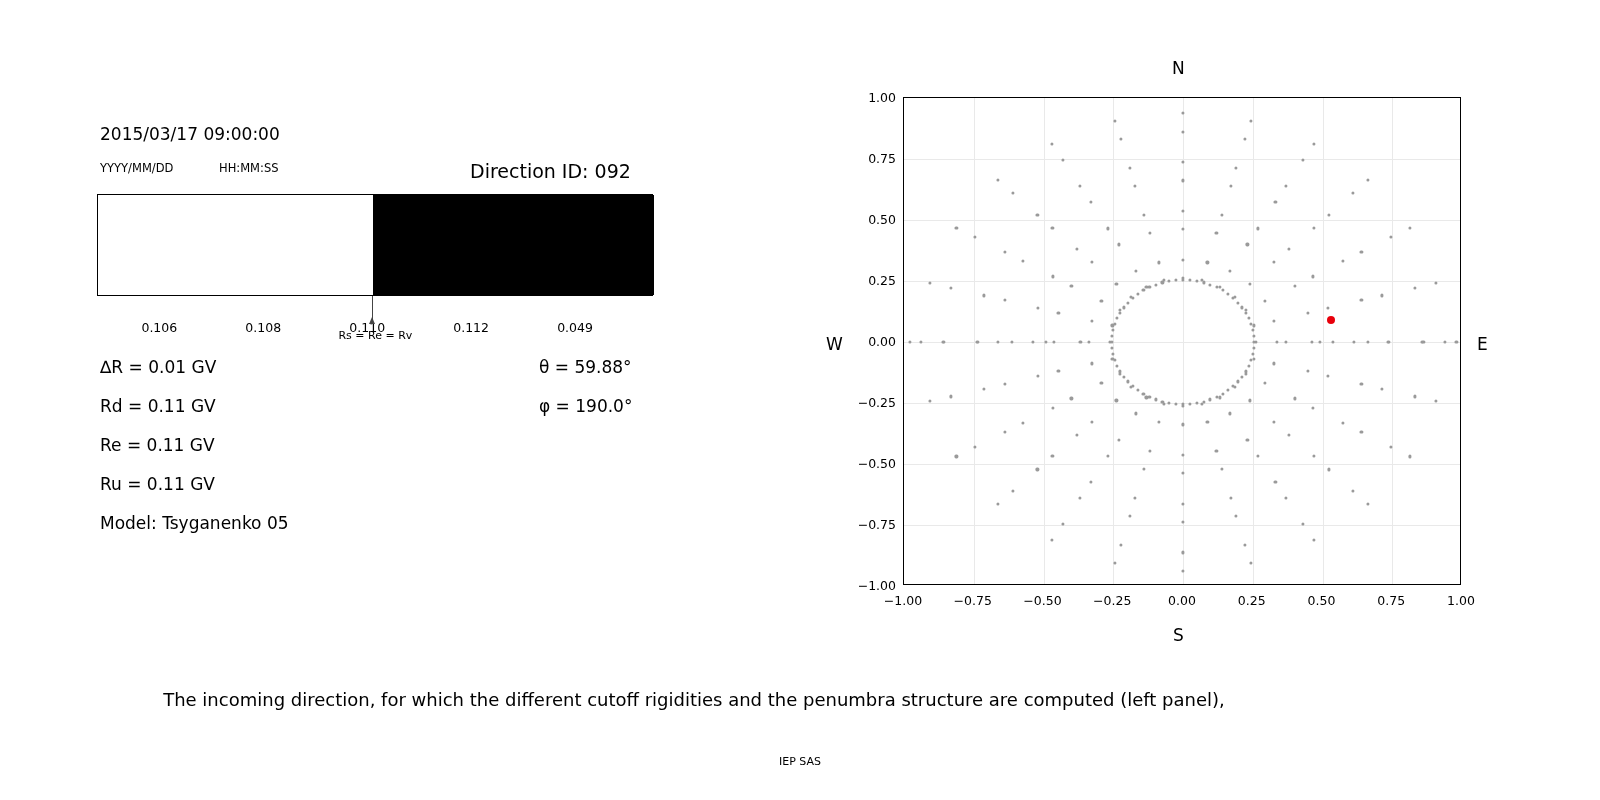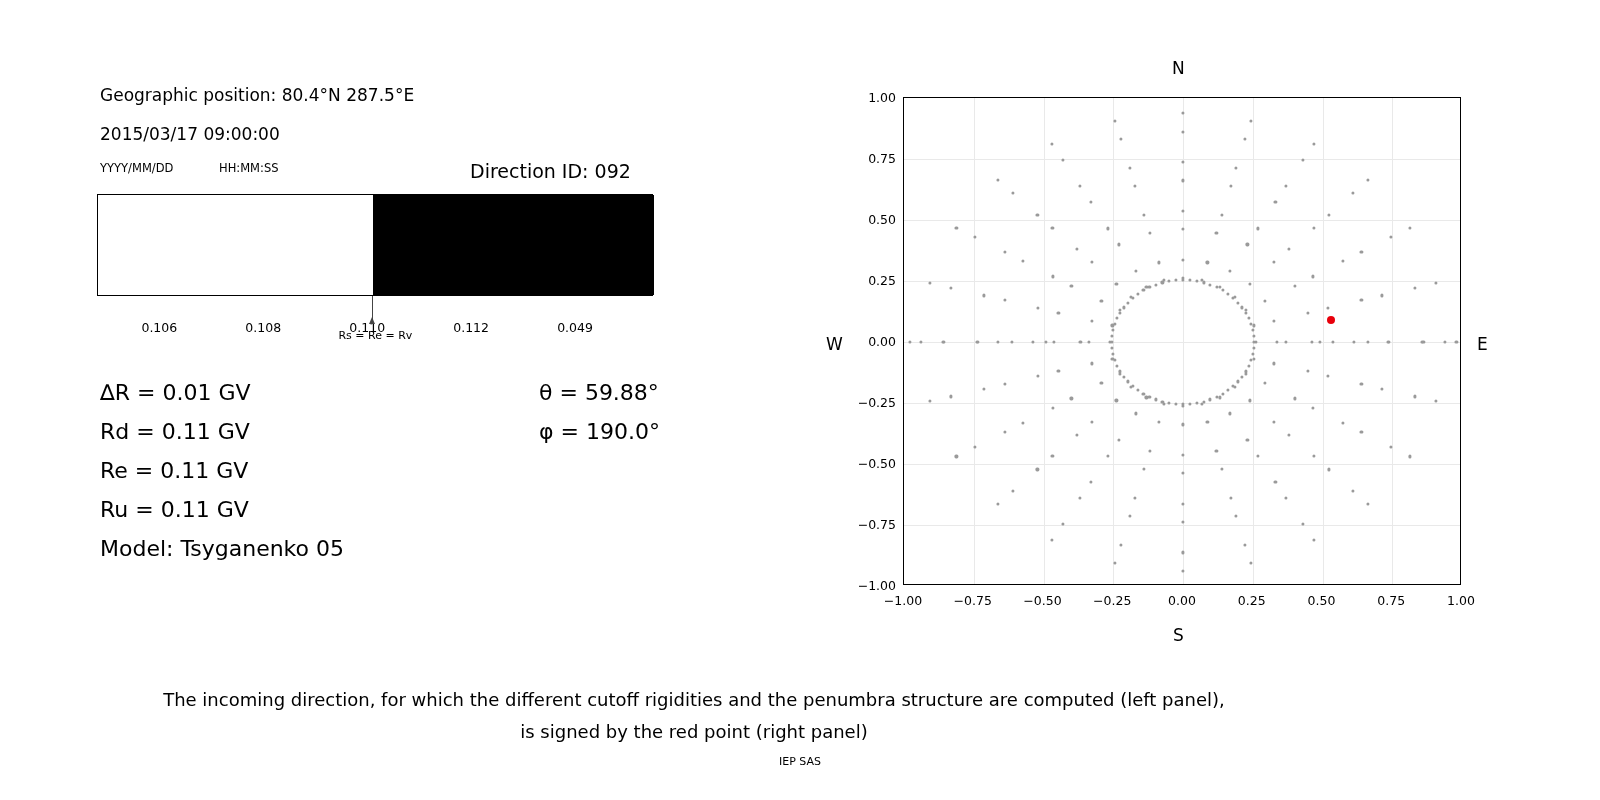--- a/index.html
+++ b/index.html
@@ -91,23 +91,22 @@
   #rs-label {
     position: absolute;
     top: 329px;
     font-size: 11px;
     transform: translateX(-50%);
     color: #000;
   }
 
   .param {
     position: absolute;
-    font-size: 22px;
+    font-size: 17px;
     white-space: nowrap;
-    margin-top: 23px;
   }
   #p-deltaR { left: 100px; top: 357px; }
   #p-rd     { left: 100px; top: 396px; }
   #p-re     { left: 100px; top: 435px; }
   #p-ru     { left: 100px; top: 474px; }
   #p-model  { left: 100px; top: 513px; }
   #p-theta  { left: 539px; top: 357px; }
   #p-phi    { left: 539px; top: 396px; }
 
   
@@ -187,21 +186,20 @@
     width: 1600px;
     text-align: center;
     font-size: 11px;
     color: #000;
   }
 </style>
 </head>
 <body>
 
 <div id="left-panel">
-  <div class="abs info-line" id="geo-position">Geographic position: 80.4°N 287.5°E</div>
   <div class="abs info-line" id="datetime">2015/03/17 09:00:00</div>
   <div class="abs" id="date-format-label">YYYY/MM/DD</div>
   <div class="abs" id="time-format-label">HH:MM:SS</div>
   <div class="abs" id="direction-id">Direction ID: 092</div>
 
   <div id="penumbra-plot">
     <div id="penumbra-allowed" style="left: 0px; width: 275.402px;"></div>
     <div id="penumbra-forbidden" style="left: 275.402px; width: 280.598px;"></div>
   </div>
   <div id="penumbra-ticks">
@@ -537,15 +535,14 @@
     </div>
 </div>
 
 <div class="dir-label" id="dir-n">N</div>
 <div class="dir-label" id="dir-s">S</div>
 <div class="dir-label" id="dir-w">W</div>
 <div class="dir-label" id="dir-e">E</div>
 
 <div id="caption">
   <div>The incoming direction, for which the different cutoff rigidities and the penumbra structure are computed (left panel),</div>
-  <div>is signed by the red point (right panel)</div>
 </div>
 <div id="footer">IEP SAS</div>
 
 </body></html>

